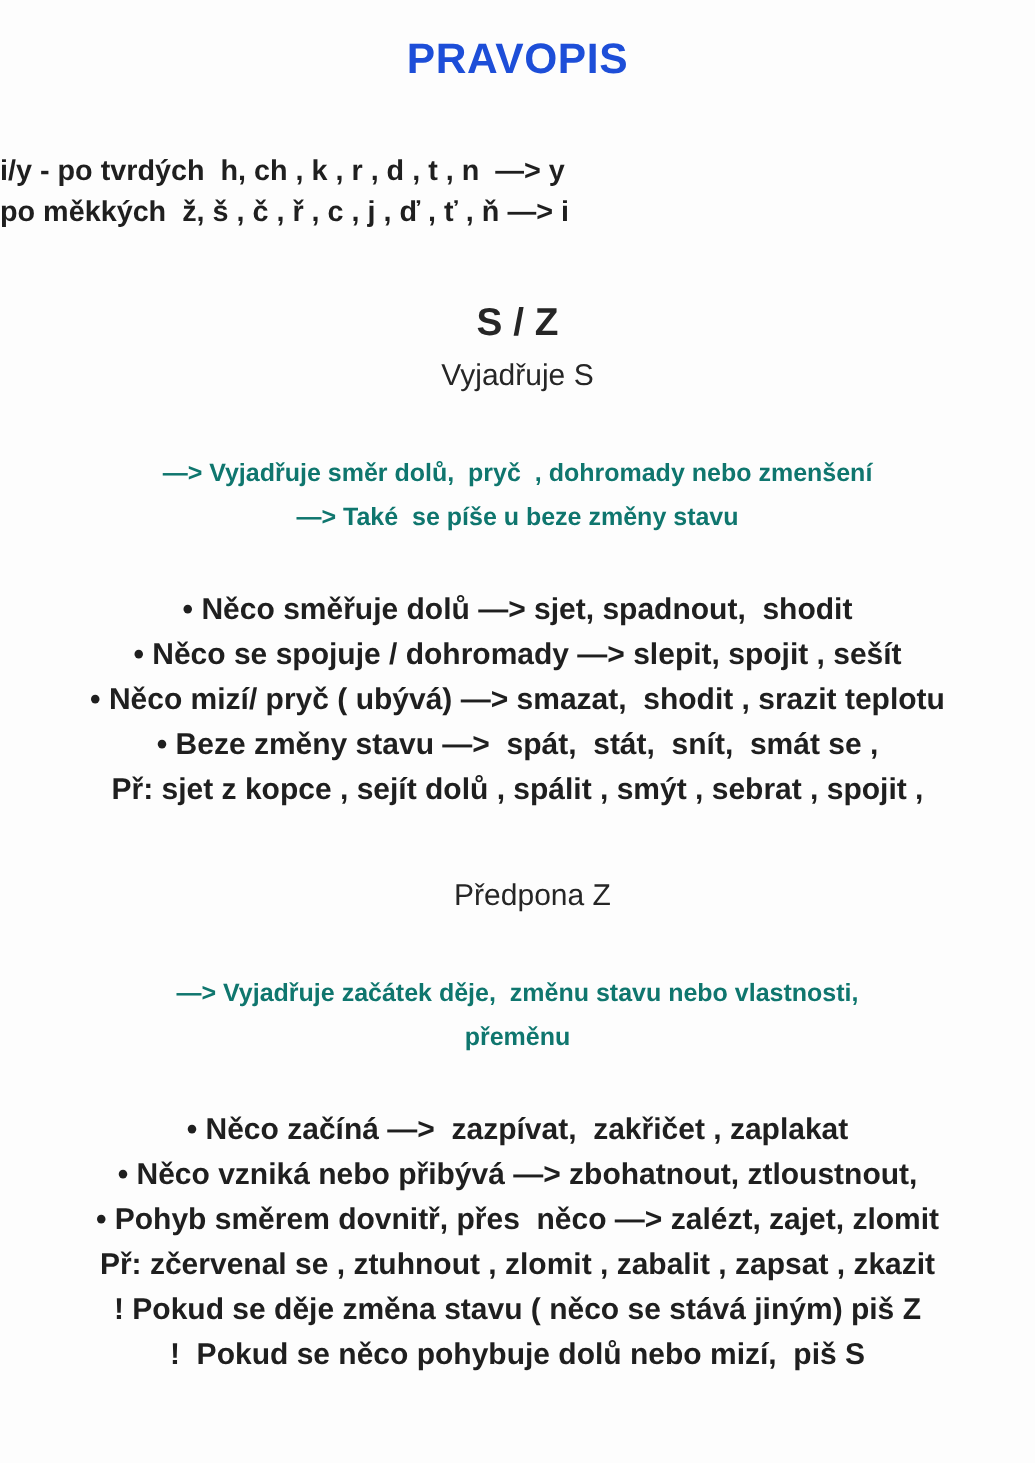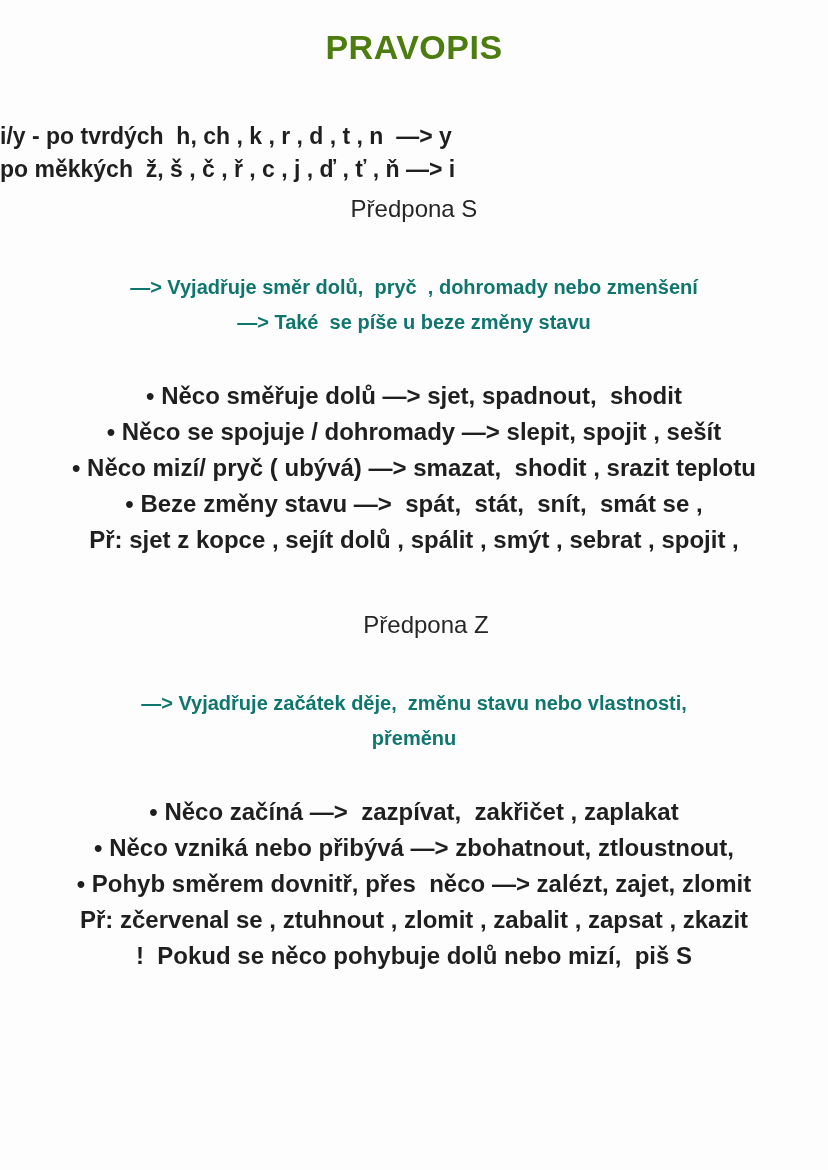--- a/index.html
+++ b/index.html
@@ -23,21 +23,21 @@
     padding: 0;
     position: relative;
     display: block;
   }
 
   .doc-title {
     text-align: center;
     font-size: 34px;
     font-weight: 700;
     letter-spacing: 0.5px;
-    color: #4d7c0f;
+    color: #1d4ed8;
     margin: 26px 0 0 0;
     line-height: 42px;
   }
 
   .rule-block {
     margin-top: 52px;
   }
 
   .rule-line {
     font-size: 23px;
@@ -123,21 +123,22 @@
 
 <div class="page">
 
   <h1 class="doc-title">PRAVOPIS</h1>
 
   <div class="rule-block">
     <div class="rule-line">i/y - po tvrdých  h, ch , k , r , d , t , n  —&gt; y</div>
     <div class="rule-line">po měkkých  ž, š , č , ř , c , j , ď , ť , ň —&gt; i</div>
   </div>
 
-  <div class="prefix-heading">Předpona S</div>
+  <div class="sz-heading">S / Z</div>
+  <div class="prefix-heading">Vyjadřuje S</div>
 
   <div class="arrow-block">
     <div class="arrow-line">—&gt; Vyjadřuje směr dolů,  pryč  , dohromady nebo zmenšení</div>
     <div class="arrow-line">—&gt; Také  se píše u beze změny stavu</div>
   </div>
 
   <div class="bullet-block">
     <div class="bullet-line">• Něco směřuje dolů —&gt; sjet, spadnout,  shodit</div>
     <div class="bullet-line">• Něco se spojuje / dohromady —&gt; slepit, spojit , sešít</div>
     <div class="bullet-line">• Něco mizí/ pryč ( ubývá) —&gt; smazat,  shodit , srazit teplotu</div>
@@ -152,16 +153,17 @@
   <div class="arrow-block">
     <div class="arrow-line">—&gt; Vyjadřuje začátek děje,  změnu stavu nebo vlastnosti,</div>
     <div class="arrow-line">přeměnu</div>
   </div>
 
   <div class="bullet-block">
     <div class="bullet-line">• Něco začíná —&gt;  zazpívat,  zakřičet , zaplakat</div>
     <div class="bullet-line">• Něco vzniká nebo přibývá —&gt; zbohatnout, ztloustnout,</div>
     <div class="bullet-line">• Pohyb směrem dovnitř, přes  něco —&gt; zalézt, zajet, zlomit</div>
     <div class="example-line">Př: zčervenal se , ztuhnout , zlomit , zabalit , zapsat , zkazit</div>
+    <div class="note-line">! Pokud se děje změna stavu ( něco se stává jiným) piš Z</div>
     <div class="note-line">!  Pokud se něco pohybuje dolů nebo mizí,  piš S</div>
   </div>
 
 </div>
 
 </body></html>

